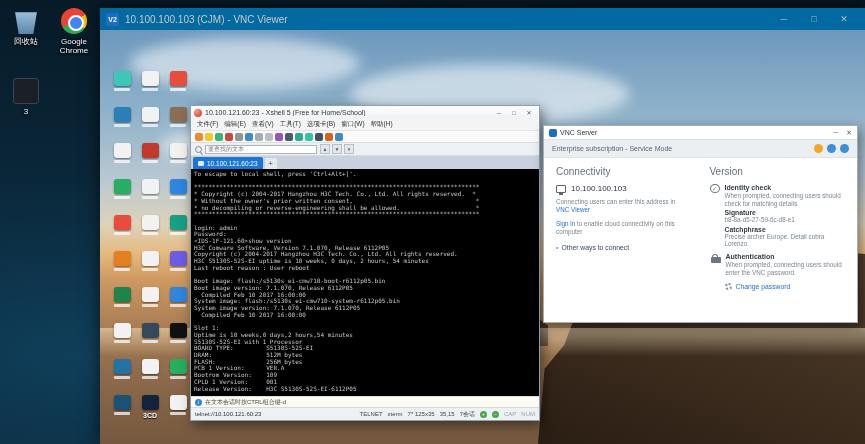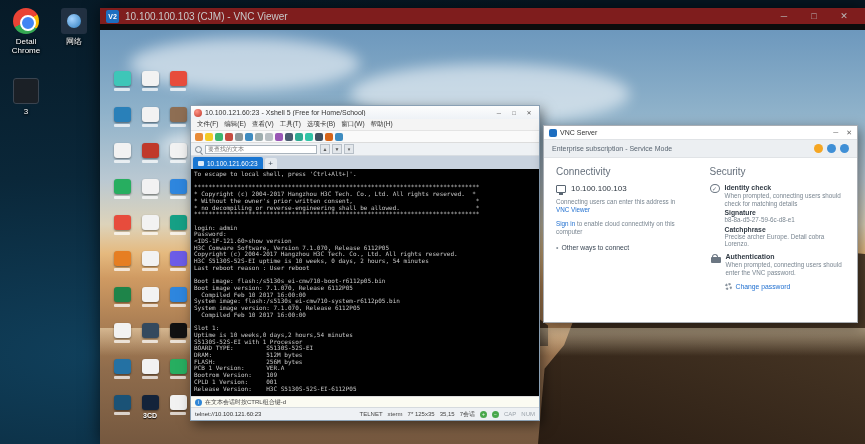--- a/index.html
+++ b/index.html
@@ -25,21 +25,21 @@
   .art-desktop{background:linear-gradient(180deg,#f0903c,#d9641e);border-radius:3px;}
   .art-network{background:#223142;border-radius:3px;}
   .art-network::after{content:"";position:absolute;left:6px;top:6px;width:14px;height:14px;border-radius:50%;background:radial-gradient(circle at 35% 35%,#a6d4ff,#2f7fc0);}
   .art-3{background:#1b2026;border-radius:3px;border:1px solid #3a4450;}
   .art-cpanel{background:#2b3a4d;border-radius:3px;}
   .art-cpanel::after{content:"";position:absolute;inset:5px;background:conic-gradient(#6fa8dc 0 90deg,#93c47d 0 180deg,#ffd966 0 270deg,#e06666 0);}
   .art-xshell{border-radius:50%;background:radial-gradient(circle at 35% 30%,#ff9486,#c0392b 60%,#7e1f16);}
 
   
   .vnc-window{position:absolute;left:100px;top:8px;width:765px;height:436px;background:#0c0c0c;box-shadow:0 0 16px rgba(0,0,0,.65);}
-  .vnc-titlebar{height:16px;background:#7f1d1d;display:flex;align-items:center;padding:0 6px;gap:6px;}
+  .vnc-titlebar{height:22px;background:#0369a1;display:flex;align-items:center;padding:0 6px;gap:6px;}
   .vnc-logo{width:13px;height:13px;border-radius:2px;background:#1d6ec0;color:#fff;font-size:7px;font-weight:bold;display:flex;align-items:center;justify-content:center;}
   .vnc-title{color:#c9c9c9;font-size:10px;}
   .win-buttons{margin-left:auto;display:flex;}
   .win-buttons span{width:30px;text-align:center;color:#b9b9b9;font-size:9px;line-height:22px;}
   .ic-min::before{content:"─";}
   .ic-max::before{content:"□";}
   .ic-close::before{content:"✕";}
 
   
   .remote{position:absolute;left:0;top:22px;width:765px;height:414px;overflow:hidden;}
@@ -145,26 +145,26 @@
   .gear-icon{width:7px;height:7px;border-radius:50%;border:2px dotted #8a949e;flex:0 0 7px;}
   .cp-link{font-size:6.8px;color:#1f6fd0;}
 </style>
 </head>
 <body>
 
 <div class="screen">
 
   <div class="host-icons">
     <div class="hicon">
-      <div class="art art-chrome"></div>
-      <div class="lbl">Detail Chrome</div>
+      <div class="art art-recycle"></div>
+      <div class="lbl">回收站</div>
     </div>
     <div class="hicon">
-      <div class="art art-network"></div>
-      <div class="lbl">网络</div>
+      <div class="art art-chrome"></div>
+      <div class="lbl">Google Chrome</div>
     </div>
     <div class="hicon">
       <div class="art art-3"></div>
       <div class="lbl">3</div>
     </div>
     <div class="hicon spacer"></div>
   </div>
 
   <div class="vnc-window">
     <div class="vnc-titlebar">
@@ -449,21 +449,21 @@
             <div class="vs-para">
               <span class="link">Sign in</span>
               <span>to enable cloud connectivity on this computer</span>
             </div>
             <div class="other-row">
               <span class="chev"></span>
               <span class="other-text">Other ways to connect</span>
             </div>
           </div>
           <div class="vs-col">
-            <div class="vs-heading">Security</div>
+            <div class="vs-heading">Version</div>
             <div class="sec-item">
               <span class="sec-icon id-icon"></span>
               <div>
                 <div class="sec-title">Identity check</div>
                 <div class="sec-body">When prompted, connecting users should check for matching details</div>
                 <div class="kv-label">Signature</div>
                 <div class="kv-value">b8-8a-d5-27-59-6c-d8-e1</div>
                 <div class="kv-label">Catchphrase</div>
                 <div class="kv-value">Precise archer Europe. Detail cobra Lorenzo.</div>
               </div>

